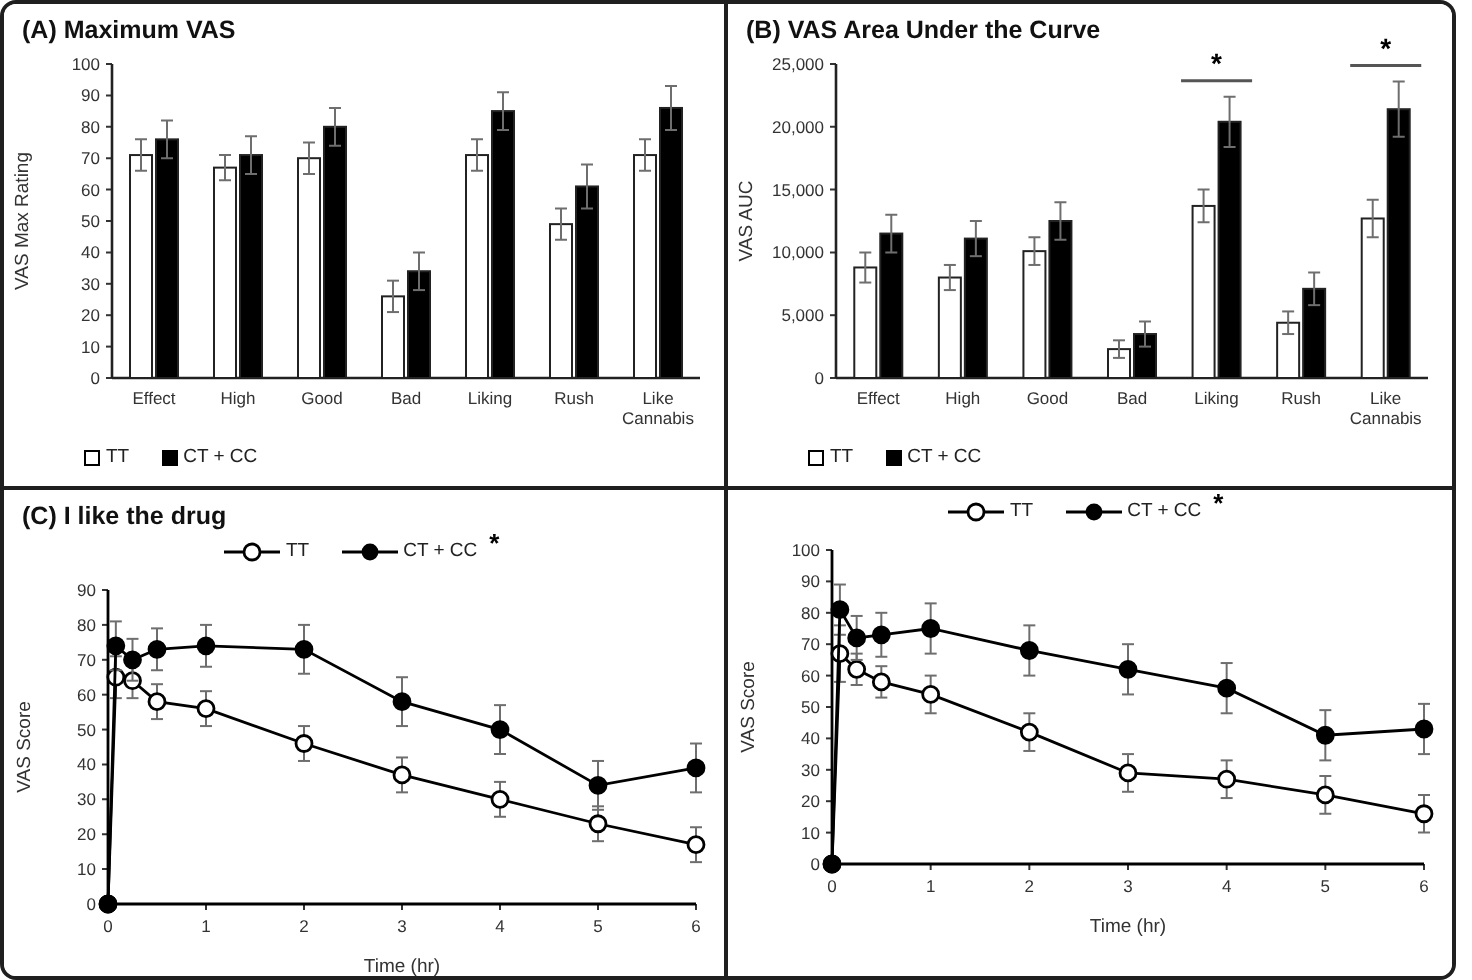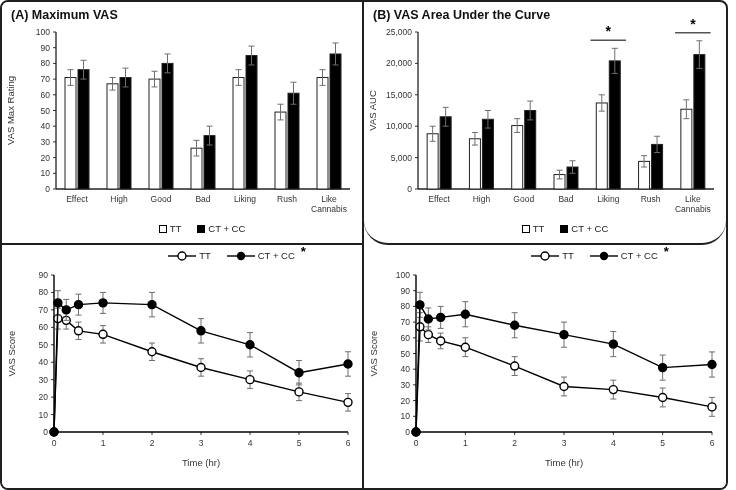--- a/index.html
+++ b/index.html
@@ -14,30 +14,30 @@
     border:2px solid #1f1f1f;
     border-radius:8px;
     background:#fff;
     display:grid;
     grid-template-columns:1fr 1fr;
     grid-template-rows:1fr 1fr;
     overflow:hidden;
   }
   .panel { display:flex; flex-direction:column; background:#fff; min-width:0; min-height:0; }
   .panel-a { border-right:2px solid #1f1f1f; border-bottom:2px solid #1f1f1f; }
-  .panel-b { border-bottom:2px solid #1f1f1f;border-radius:24px; }
+  .panel-b { border-bottom:2px solid #1f1f1f; }
   .panel-c { border-right:2px solid #1f1f1f; }
   .panel-title {
     font-weight:bold; font-size:12.5px; color:#111;
     padding:6px 0 0 9px; flex:0 0 auto;
   }
   .chart { flex:1 1 auto; min-height:0; }
   .chart svg { display:block; overflow:visible; }
   .legend {
-    display:flex; justify-content:center; align-items:center;
+    display:flex; align-items:center;
     gap:16px; font-size:9.5px; color:#222; flex:0 0 auto;
   }
   .legend-bar { padding:0 0 9px 40px; }
   .legend-line { padding:3px 0 0 110px; }
   .lg-item { display:flex; align-items:center; gap:3px; }
   .sq { display:inline-block; width:8px; height:8px; border:1.5px solid #000; }
   .sq-fill { background:#000; }
   .mk { flex:0 0 auto; }
   .star { font-weight:bold; font-size:13px; position:relative; top:-4px; margin-left:3px; color:#000; }
 </style>
@@ -248,20 +248,21 @@
         <span>TT</span>
       </span>
       <span class="lg-item">
         <span class="sq sq-fill"></span>
         <span>CT + CC</span>
       </span>
     </div>
   </div>
 
   <div class="panel panel-c">
+    <div class="panel-title">(C) I like the drug</div>
     <div class="legend legend-line">
       <span class="lg-item">
         <svg class="mk" width="28" height="10">
           <line x1="0" y1="5" x2="28" y2="5" stroke="#000" stroke-width="1.4"></line>
           <circle cx="14" cy="5" r="4" fill="#fff" stroke="#000" stroke-width="1.4"></circle>
         </svg>
         <span>TT</span>
       </span>
       <span class="lg-item">
         <svg class="mk" width="28" height="10">

